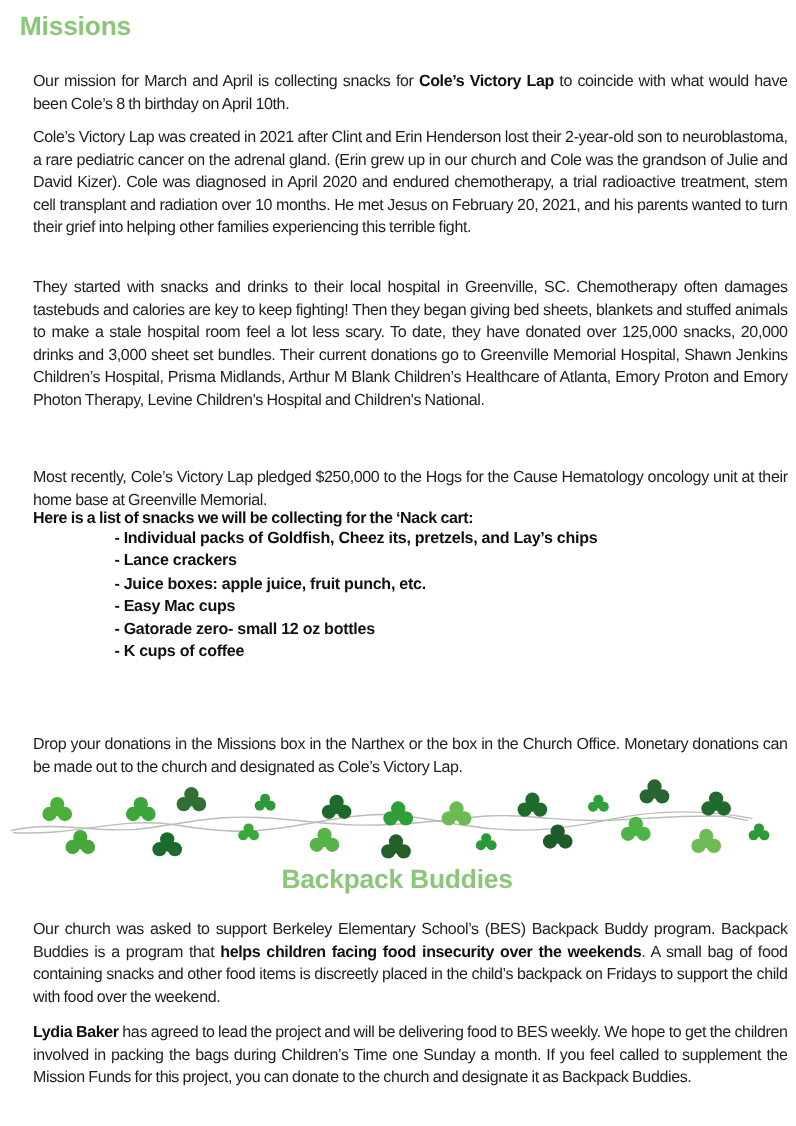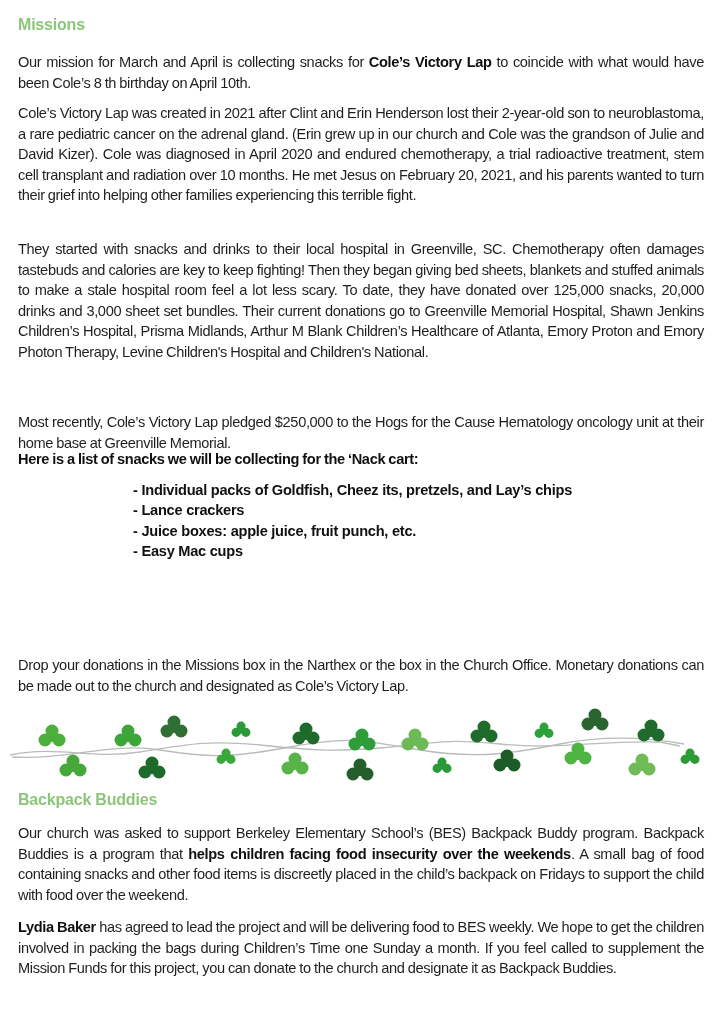--- a/index.html
+++ b/index.html
@@ -3,34 +3,34 @@
 <meta charset="utf-8">
 <style>
   html, body { margin: 0; padding: 0; background: #ffffff; }
   body {
     width: 724px; height: 1024px; overflow: hidden; position: relative;
     font-family: "Liberation Sans", sans-serif; color: #1f1f1f;
   }
   .page { position: absolute; left: 18px; top: 0; width: 686px; }
   h2 {
     font-family: "Liberation Sans", sans-serif; font-weight: bold;
-    color: #8cc67a; font-size: 16px; margin: 0; line-height: 24px;
+    color: #8cc67a; font-size: 24px; margin: 0; line-height: 24px;
     letter-spacing: -0.2px;
   }
   p {
-    margin: 0; font-size: 14.6px; line-height: 20.6px; text-align: justify;
+    margin: 12px; font-size: 14.6px; line-height: 20.6px; text-align: justify;
     letter-spacing: -0.35px; word-spacing: -0.5px;
   }
   p b, .bold { font-weight: bold; color: #111; }
   .list {
     list-style: none; margin: 0; padding: 0; position: absolute; left: 86px;
     font-size: 14.6px; line-height: 20.4px; font-weight: bold; color: #111;
     letter-spacing: -0.25px;
   }
-  .list li { white-space: nowrap; margin-left: 29px; }
+  .list li { white-space: nowrap; }
   .abs { position: absolute; left: 0; width: 686px; }
   .garland { position: absolute; left: 0; top: 700px; width: 724px; height: 90px; }
 </style>
 </head>
 <body>
 
 <div class="page">
 
   <h2 class="abs" style="top:13px;">Missions</h2>
 
@@ -42,25 +42,27 @@
 
   <p class="abs" style="top:412px;">Most recently, Cole’s Victory Lap pledged $250,000 to the Hogs for the Cause Hematology oncology unit at their home base at Greenville Memorial.</p>
 
   <p class="abs bold" style="top:449px;">Here is a list of snacks we will be collecting for the ‘Nack cart:</p>
 
   <ul class="list" style="top:480px;">
     <li>- Individual packs of Goldfish, Cheez its, pretzels, and Lay’s chips</li>
     <li>- Lance crackers</li>
     <li>- Juice boxes: apple juice, fruit punch, etc.</li>
     <li>- Easy Mac cups</li>
+    <li>- Gatorade zero- small 12 oz bottles</li>
+    <li>- K cups of coffee</li>
   </ul>
 
   <p class="abs" style="top:655px;">Drop your donations in the Missions box in the Narthex or the box in the Church Office. Monetary donations can be made out to the church and designated as Cole’s Victory Lap.</p>
 
-  <h2 class="abs" style="top:788px;">Backpack Buddies</h2>
+  <h2 class="abs" style="top:788px;text-align:center;">Backpack Buddies</h2>
 
   <p class="abs" style="top:823px;"><span>Our church was asked to support Berkeley Elementary School’s (BES) Backpack Buddy program. Backpack Buddies is a program that </span><b>helps children facing food insecurity over the weekends</b><span>. A small bag of food containing snacks and other food items is discreetly placed in the child’s backpack on Fridays to support the child with food over the weekend.</span></p>
 
   <p class="abs" style="top:917px;"><b>Lydia Baker</b><span> has agreed to lead the project and will be delivering food to BES weekly. We hope to get the children involved in packing the bags during Children’s Time one Sunday a month. If you feel called to supplement the Mission Funds for this project, you can donate to the church and designate it as Backpack Buddies.</span></p>
 </div>
 
 <svg class="garland" viewBox="0 0 724 90">
   <defs>
     <g id="clover">
       <circle cx="0" cy="-7" r="6.5"></circle>

